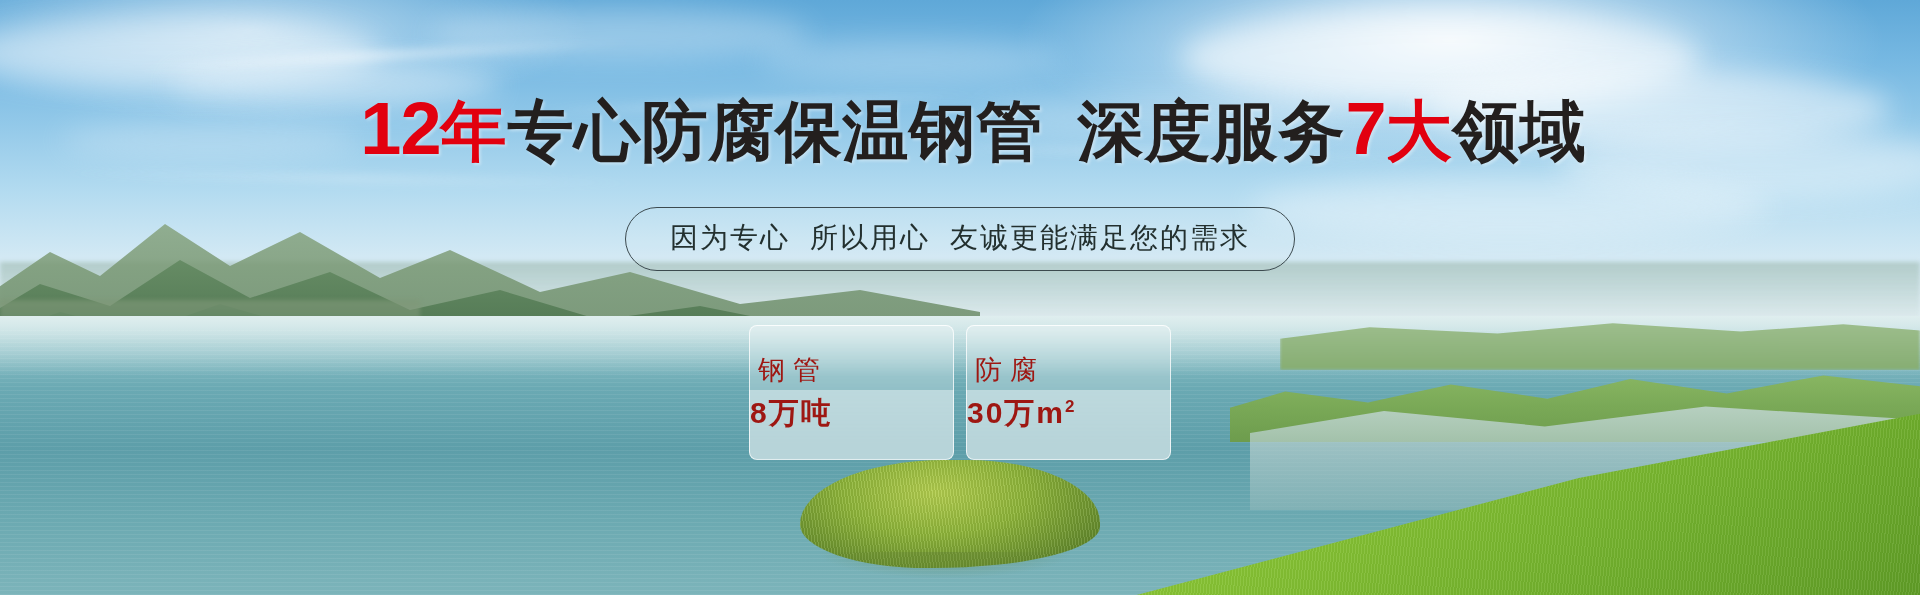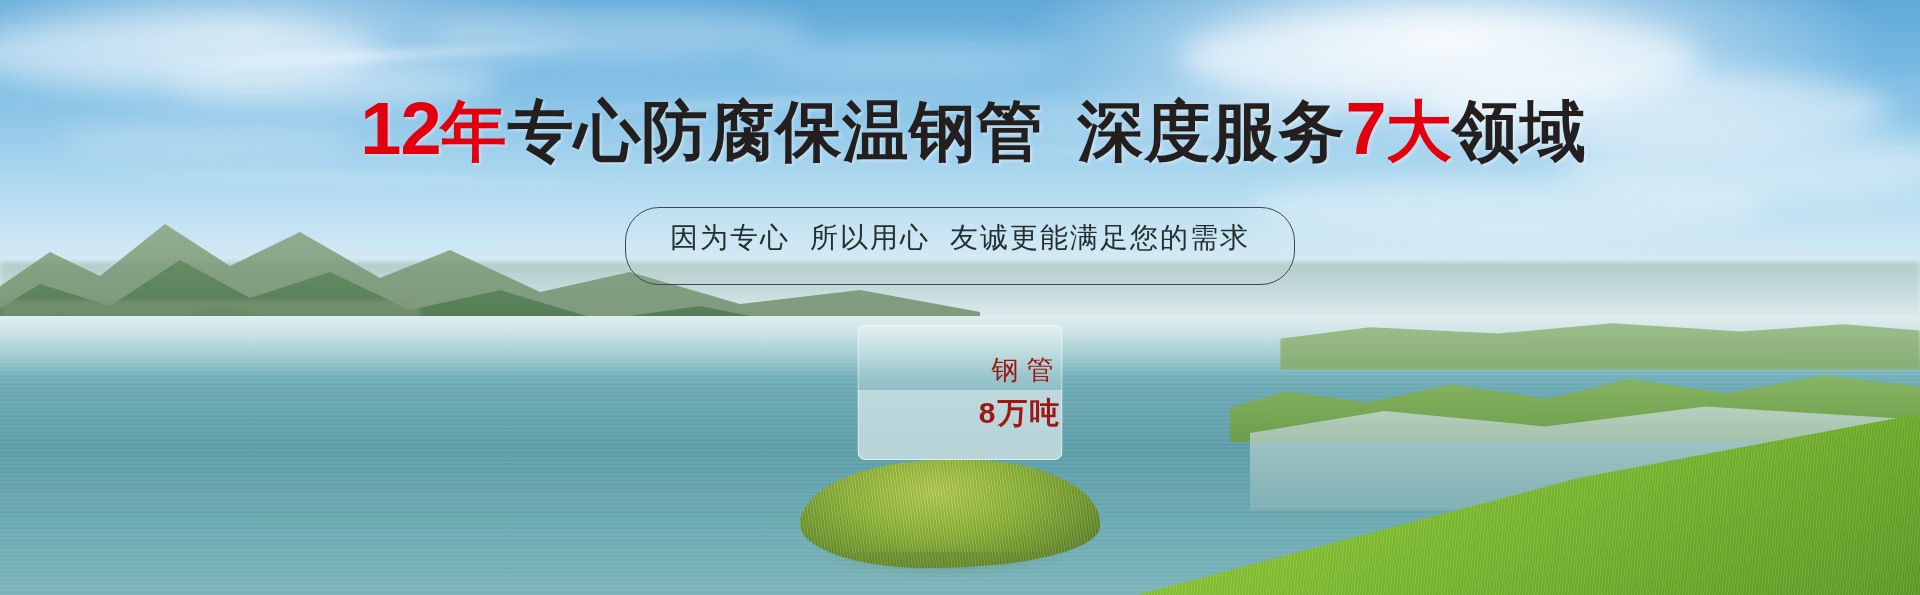--- a/index.html
+++ b/index.html
@@ -149,21 +149,21 @@
   }
   .headline .accent { color:#e2000f; }
   .headline .num { font-size:74px; letter-spacing:-1px; }
   .headline .gap { display:inline-block; width:34px; }
 
   .subtitle-pill {
     position:absolute; left:50%; top:207px;
     transform:translateX(-50%);
     border:1.5px solid #3c4a4f;
     border-radius:34px;
-    padding:11px 44px 27px;
+    padding:11px 44px 13px;
     font-size:28px;
     letter-spacing:2px;
     color:#23302f;
     white-space:nowrap;
     background:rgba(255,255,255,.04);
   }
   .subtitle-pill .sp { display:inline-block; width:20px; }
 
   
   .cards {
@@ -172,21 +172,21 @@
     display:flex;
     gap:12px;
   }
   .card {
     width:205px; height:135px;
     border:1px solid rgba(255,255,255,.75);
     border-radius:8px;
     background:linear-gradient(to bottom, rgba(255,255,255,.26) 0%, rgba(255,255,255,.26) 48%, rgba(255,255,255,.55) 48%, rgba(255,255,255,.55) 100%);
     display:flex;
     flex-direction:column;
-    align-items:flex-end;
+    align-items:flex-start;
     justify-content:center;
     gap:14px;
     backdrop-filter:blur(1px);
   }
   .card-title {
     font-size:27px;
     letter-spacing:8px;
     text-indent:8px;
     color:#9e1712;
     line-height:1;
@@ -272,18 +272,22 @@
       <span>因为专心</span><span class="sp"></span><span>所以用心</span><span class="sp"></span><span>友诚更能满足您的需求</span>
     </div>
 
     <div class="cards">
 
       <div class="card">
         <div class="card-title">钢管</div>
         <div class="card-value"><span>8万吨</span></div>
       </div>
 
+      <div class="card">
+        <div class="card-title">防腐</div>
+        <div class="card-value"><span>30万m</span><sup>2</sup></div>
+      </div>
 
 
     </div>
 
   </div>
 </div>
 
 </body></html>

